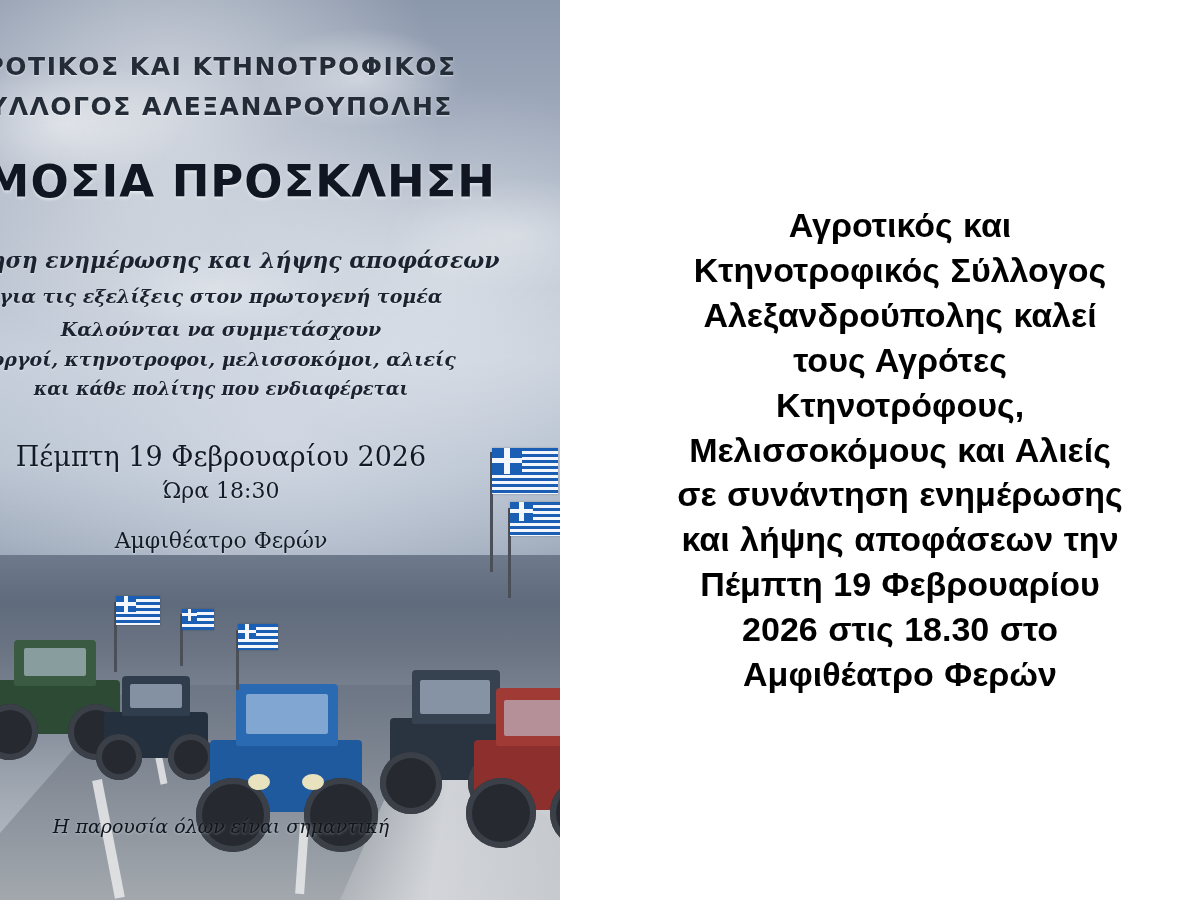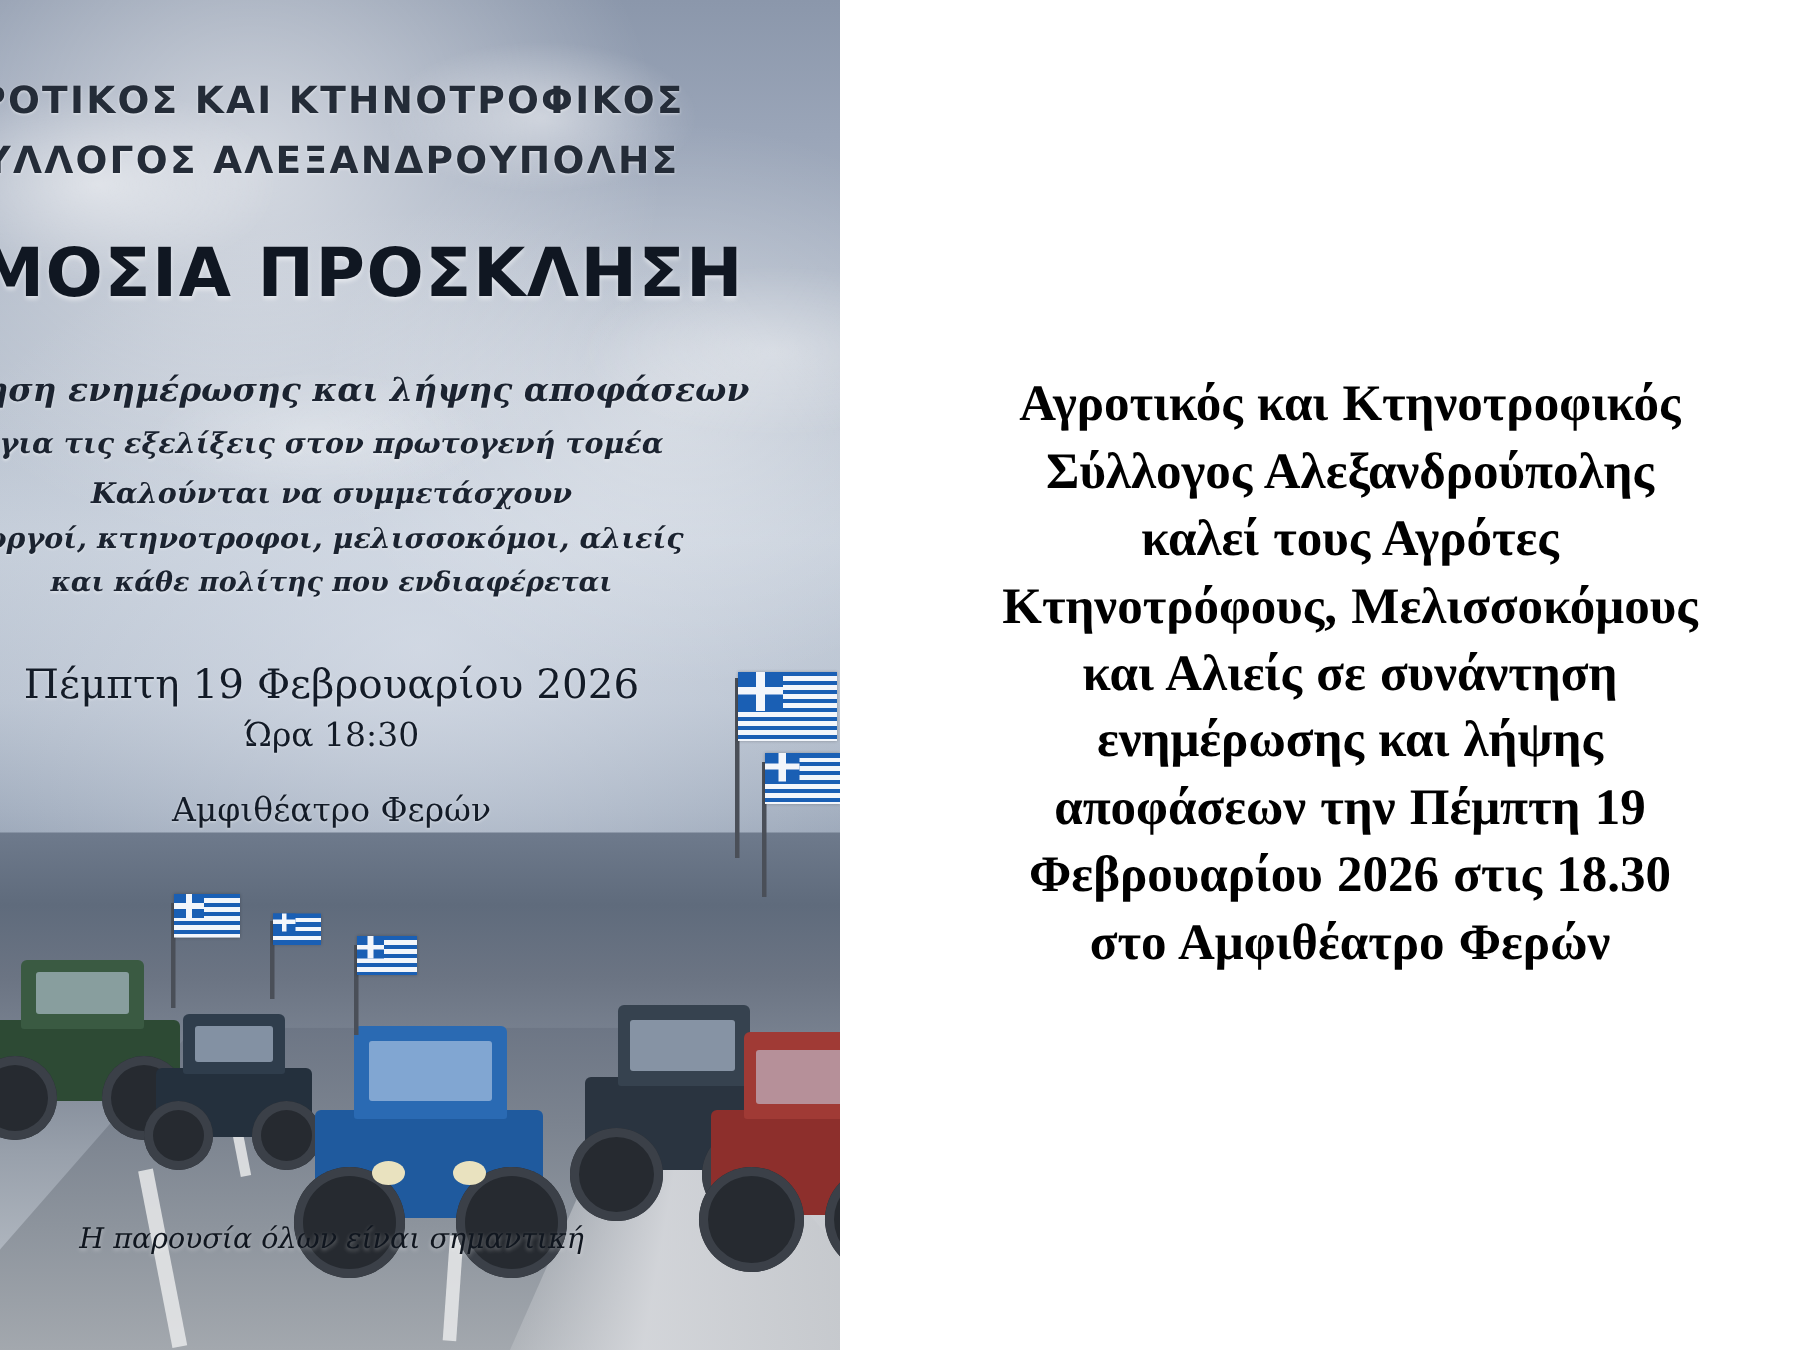--- a/index.html
+++ b/index.html
@@ -229,21 +229,21 @@
     width: 600px;
     height: 900px;
     display: flex;
     align-items: center;
     justify-content: center;
     background: #ffffff;
   }
   .article-body {
     width: 470px;
     text-align: center;
-    font-family: Liberation Serif, serif;
+    font-family: Liberation Sans, sans-serif;
     font-weight: 700;
     font-size: 34px;
     line-height: 1.32;
     color: #000000;
     word-spacing: 1px;
   }
 </style>
 </head>
 <body>
 

